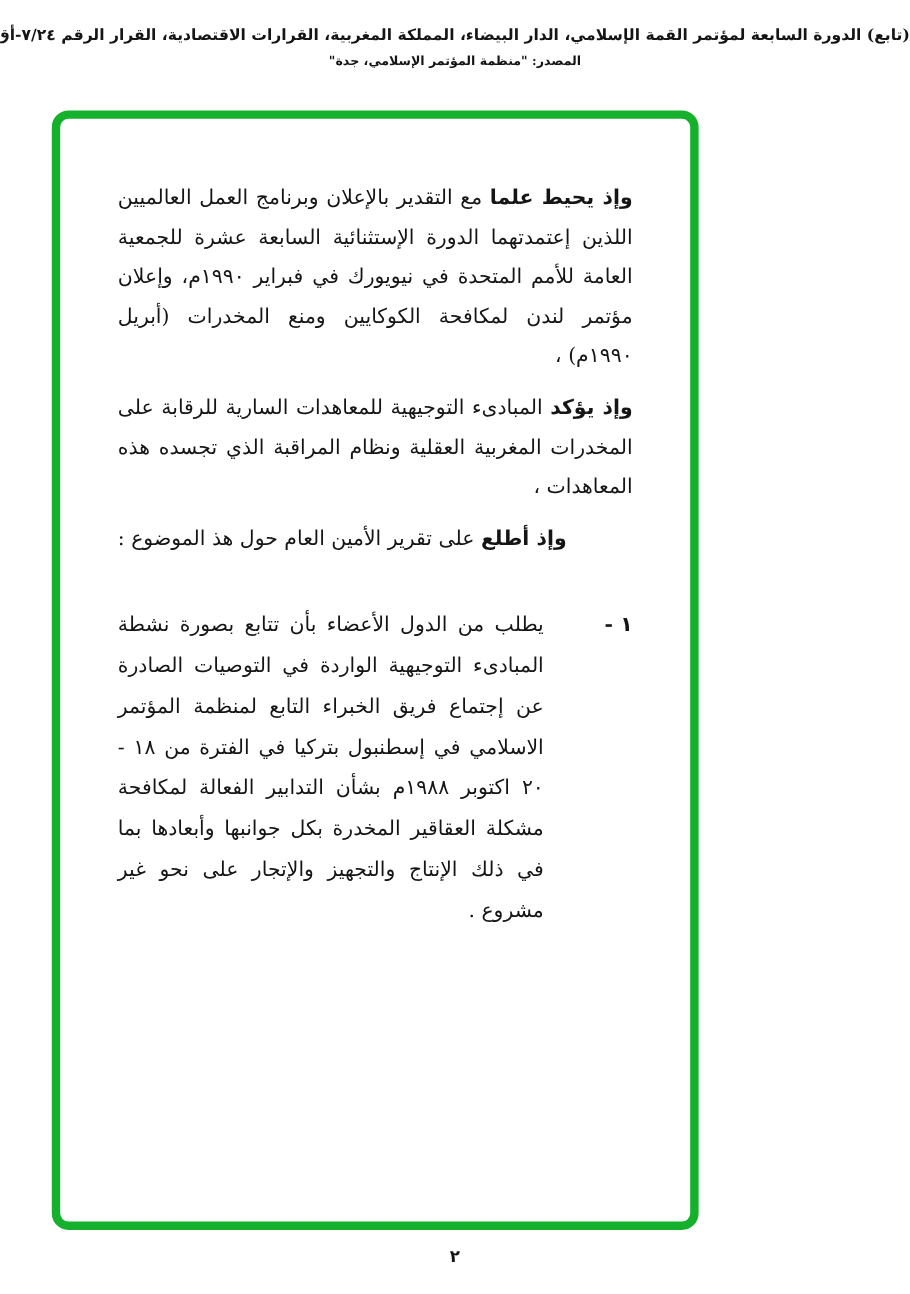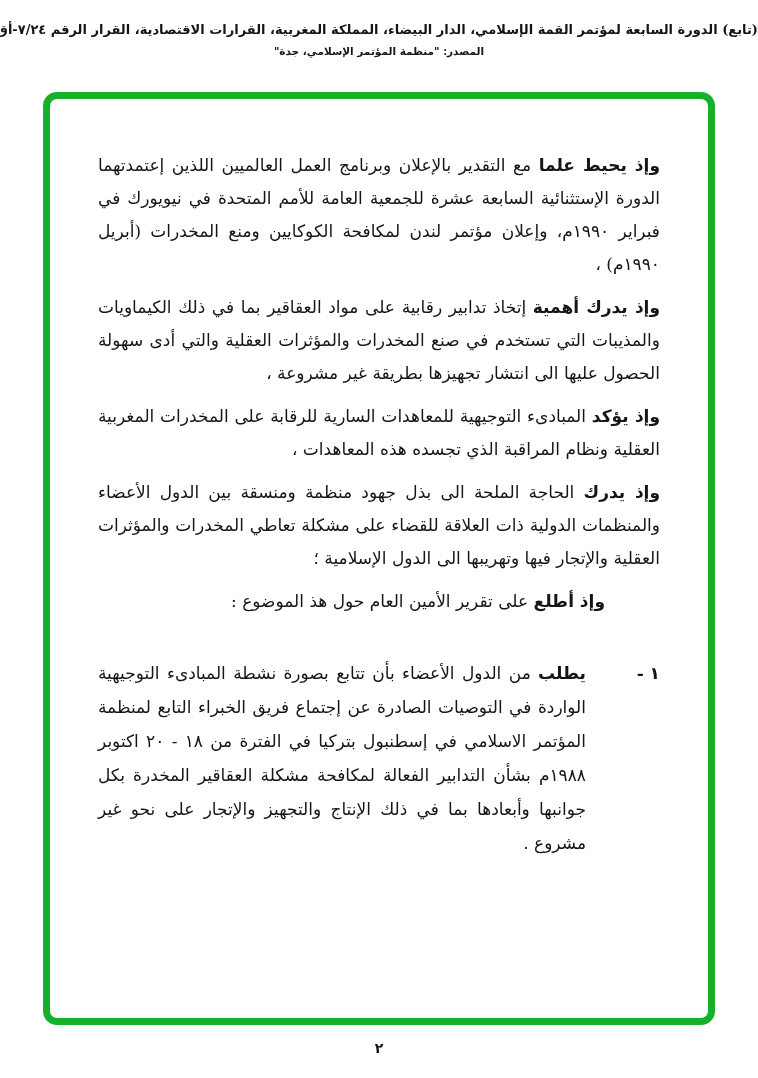--- a/index.html
+++ b/index.html
@@ -32,21 +32,21 @@
   }
   .header-line2 {
     margin-top: 8px;
     font-size: 10.5px;
     font-weight: bold;
   }
   .decision-box {
     position: absolute;
     left: 43px;
     top: 92px;
-    width: 672px;
+    width: 539px;
     height: 933px;
     box-sizing: border-box;
     border: 7px solid #15b02c;
     border-radius: 14px;
     background: #ffffff;
   }
   .box-content {
     position: absolute;
     top: 50px;
     right: 48px;
@@ -79,21 +79,21 @@
     text-align: right;
     white-space: nowrap;
   }
   .item-body {
     margin: 0;
     flex: 1 1 auto;
     text-align: justify;
     text-align-last: right;
   }
   .item-body .lead {
-    font-weight: bold;
+    font-weight: normal;
   }
   .page-number {
     position: absolute;
     bottom: 22px;
     left: 0;
     right: 0;
     text-align: center;
     font-size: 14px;
     font-weight: bold;
   }
@@ -108,34 +108,26 @@
 
 <div class="decision-box">
   <div class="box-content">
 
     <p class="para">
       <b class="lead">وإذ يحيط علما</b>
       <span>مع التقدير بالإعلان وبرنامج العمل العالميين اللذين إعتمدتهما الدورة الإستثنائية السابعة عشرة للجمعية العامة للأمم المتحدة في نيويورك في فبراير ١٩٩٠م، وإعلان مؤتمر لندن لمكافحة الكوكايين ومنع المخدرات (أبريل ١٩٩٠م) ،</span>
     </p>
 
 
-    <p class="para">
-      <b class="lead">وإذ يدرك أهمية</b>
-      <span>إتخاذ تدابير رقابية على مواد العقاقير بما في ذلك الكيماويات والمذيبات التي تستخدم في صنع المخدرات والمؤثرات العقلية والتي أدى سهولة الحصول عليها الى انتشار تجهيزها بطريقة غير مشروعة ،</span>
-    </p>
 
     <p class="para">
       <b class="lead">وإذ يؤكد</b>
       <span>المبادىء التوجيهية للمعاهدات السارية للرقابة على المخدرات المغربية العقلية ونظام المراقبة الذي تجسده هذه المعاهدات ،</span>
     </p>
 
-    <p class="para">
-      <b class="lead">وإذ يدرك</b>
-      <span>الحاجة الملحة الى بذل جهود منظمة ومنسقة بين الدول الأعضاء والمنظمات الدولية ذات العلاقة للقضاء على مشكلة تعاطي المخدرات والمؤثرات العقلية والإتجار فيها وتهريبها الى الدول الإسلامية ؛</span>
-    </p>
 
 
     <p class="para para-intro-last">
       <b class="lead">وإذ أطلع</b>
       <span>على تقرير الأمين العام حول هذ الموضوع :</span>
     </p>
 
     <div class="item">
       <span class="item-number">١ -</span>
       <p class="item-body">

